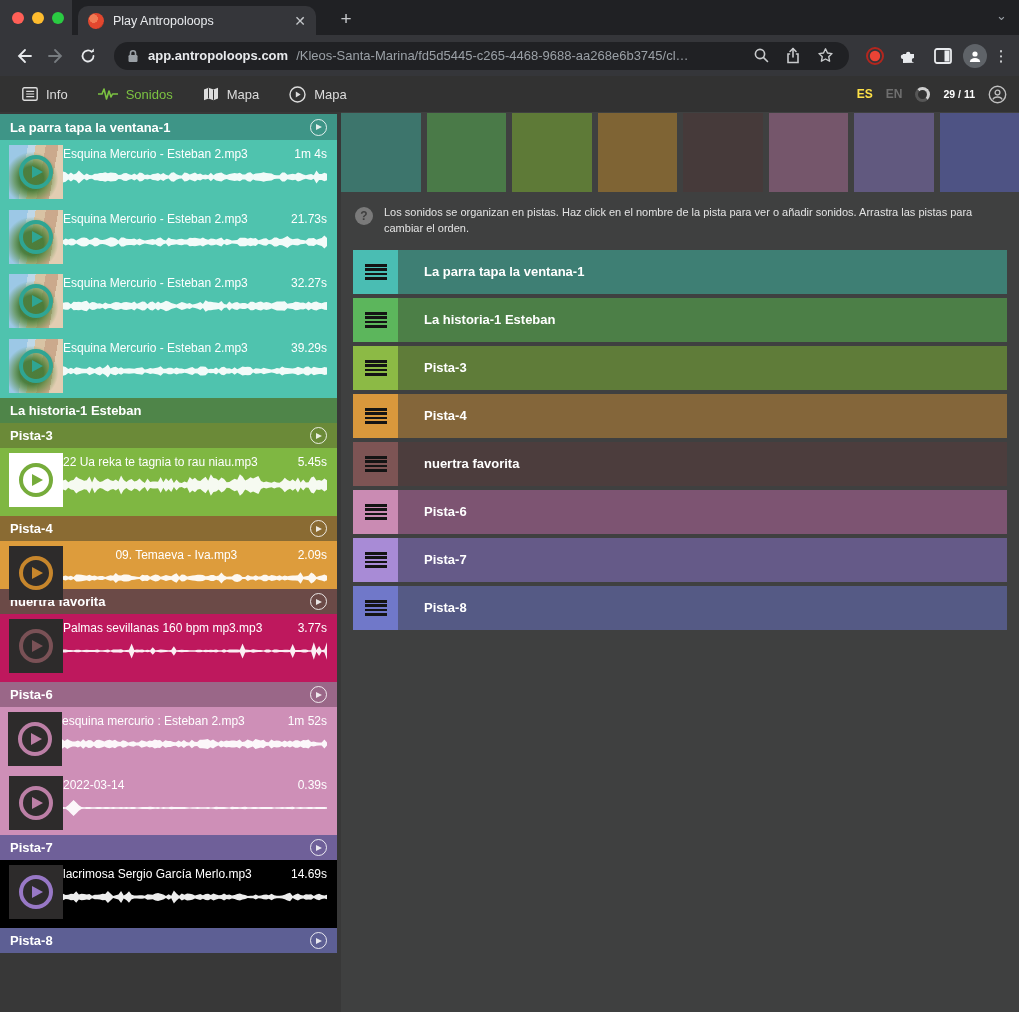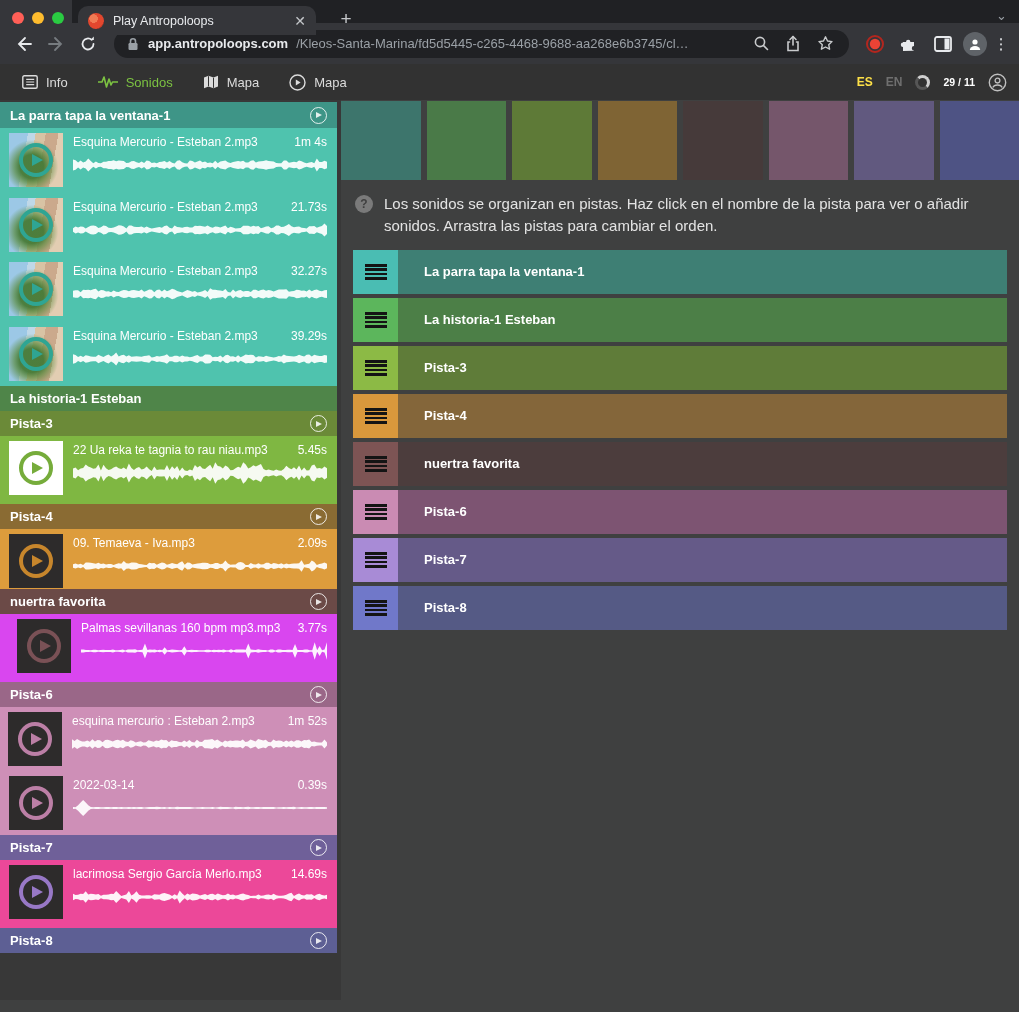--- a/index.html
+++ b/index.html
@@ -1,20 +1,20 @@
 <!DOCTYPE html>
 <html><head>
 <meta charset="utf-8">
 <style>
   * { margin:0; padding:0; box-sizing:border-box; }
   html,body { width:1019px; height:1012px; overflow:hidden; }
   body { font-family:"Liberation Sans", sans-serif; background:#3F4040; position:relative; }
 
   
-  .tabbar { position:relative; height:23px; background:#202124; }
+  .tabbar { position:relative; height:35px; background:#202124; }
   .traffic-corner { position:absolute; left:0; top:0; width:72px; height:35px; background:#35363A;
                     display:flex; align-items:center; gap:8px; padding-left:12px; }
   .light { width:12px; height:12px; border-radius:50%; }
   .light.red { background:#FF5F57; } .light.yellow { background:#FEBC2E; } .light.green { background:#2ACB42; }
   .tab { position:absolute; left:78px; top:6px; width:238px; height:29px; background:#35363A;
          border-radius:10px 10px 0 0; display:flex; align-items:center; padding:0 10px; gap:9px; }
   .favicon { width:16px; height:16px; border-radius:50%; flex:none;
              background:radial-gradient(circle at 35% 35%, #F07B54 0 28%, #E2472E 30% 70%, #C43A26 72% 100%); }
   .tab-title { color:#E8EAED; font-size:12.5px; flex:1; white-space:nowrap; overflow:hidden; }
   .tab-close { color:#C4C7CA; font-size:14px; cursor:default; }
@@ -70,21 +70,21 @@
   .sidebar { width:341px; flex:none; background:#383838; border-right:4px solid #383838; padding-top:2px; overflow:hidden; }
   .trk-header { height:25px; display:flex; align-items:center; padding:0 10px; }
   .trk-header.first { height:26px; }
   .trk-header .tname { color:#FFFFFF; font-size:13px; font-weight:700; flex:1;
                        white-space:nowrap; overflow:hidden; text-overflow:ellipsis; }
   .play-ring { width:17px; height:17px; border:1.4px solid rgba(255,255,255,.85); border-radius:50%;
                flex:none; display:flex; align-items:center; justify-content:center; }
   .play-ring::after { content:""; width:0; height:0; border-left:6px solid rgba(255,255,255,.85);
                       border-top:3.5px solid transparent; border-bottom:3.5px solid transparent; margin-left:1.5px; }
   .trk-message { height:30px; display:flex; align-items:center; padding:0 10px; font-size:12.5px; }
-  .clip { display:flex; gap:10px; padding:5px 10px 5px 9px; align-items:flex-start; }
+  .clip { display:flex; padding:5px 10px 5px 9px; align-items:flex-start; }
   .thumb { width:54px; height:54px; flex:none; position:relative; display:flex; align-items:center; justify-content:center; }
   .thumb.photo { background:
       radial-gradient(circle at 42% 62%, rgba(70,122,54,.95) 0 26%, rgba(90,140,64,.7) 38%, transparent 58%),
       linear-gradient(100deg, #9CC8E6 0 30%, #BFD8E8 30% 42%, #D8C3A4 42% 58%, #CBA98C 58% 78%, #E2CDB2 78% 100%); }
   .thumb.dark { background:#2D2B2B; }
   .thumb.white { background:#FFFFFF; }
   .badge { width:34px; height:34px; border-radius:50%; border:4px solid currentColor;
            display:flex; align-items:center; justify-content:center; }
   .badge::after { content:""; width:0; height:0; border-left:11px solid currentColor;
                   border-top:6.5px solid transparent; border-bottom:6.5px solid transparent; margin-left:3px; }
@@ -94,21 +94,21 @@
   .clip-dur { color:#FFFFFF; font-size:12px; flex:none; }
   .waveform { display:block; width:100%; height:22px; margin-top:5px; }
 
   
   .main { flex:1; min-width:0; display:flex; flex-direction:column; padding-top:1px; }
   .swatch-strip { display:flex; gap:6px; height:79px; }
   .swatch { flex:1; }
   .help { display:flex; gap:11px; margin:13px 14px 0 14px; align-items:flex-start; }
   .help-ic { width:18px; height:18px; border-radius:50%; background:#7A7A7A; color:#3F3F3F;
              font-weight:700; font-size:12px; display:flex; align-items:center; justify-content:center; flex:none; margin-top:2px; }
-  .help-text { color:#E3E3E3; font-size:15px; line-height:1.45; max-width:660px; }
+  .help-text { color:#E3E3E3; font-size:11px; line-height:1.45; max-width:660px; }
   .rows { margin:13px 12px 0 12px; }
   .trow { height:44px; display:flex; margin-bottom:4px; }
   .handle { width:45px; flex:none; display:flex; align-items:center; justify-content:center; }
   .hamb { width:22px; height:16px;
           background-image:repeating-linear-gradient(to bottom, #141414 0 2.8px, transparent 2.8px 4.3px); }
   .trow-body { flex:1; display:flex; align-items:center; padding-left:26px; }
   .trow-label { color:#FFFFFF; font-size:13px; font-weight:700; }
 
   svg.ic { display:block; }
 </style>
@@ -333,40 +333,40 @@
               <path d="M0.0,6.5 L2.0,5.4 L4.0,8.3 L6.0,6.5 L8.0,6.1 L10.0,2.4 L12.0,4.4 L14.0,5.6 L16.0,6.7 L18.0,6.3 L20.0,2.6 L22.0,8.4 L24.0,2.8 L26.0,6.3 L28.0,8.0 L30.0,7.3 L32.0,5.6 L34.0,4.5 L36.0,6.3 L38.0,6.9 L40.0,5.4 L42.0,7.4 L44.0,1.6 L46.0,6.1 L48.0,8.0 L50.0,6.1 L52.0,5.0 L54.0,7.5 L56.0,6.7 L58.0,4.6 L60.0,7.3 L62.0,9.0 L64.0,4.5 L66.0,8.1 L68.0,7.4 L70.0,7.6 L72.0,7.8 L74.0,3.0 L76.0,8.2 L78.0,4.2 L80.0,7.1 L82.0,4.1 L84.0,9.0 L86.0,5.5 L88.0,8.4 L90.0,8.9 L92.0,7.5 L94.0,8.4 L96.0,2.9 L98.0,5.4 L100.0,3.7 L102.0,6.5 L104.0,6.9 L106.0,4.7 L108.0,2.8 L110.0,6.7 L112.0,0.3 L114.0,3.9 L116.0,4.6 L118.0,6.4 L120.0,3.5 L122.0,5.1 L124.0,8.2 L126.0,8.1 L128.0,6.2 L130.0,4.8 L132.0,5.8 L134.0,0.2 L136.0,2.6 L138.0,6.4 L140.0,5.3 L142.0,3.2 L144.0,4.5 L146.0,3.3 L148.0,2.1 L150.0,7.1 L152.0,8.3 L154.0,7.6 L156.0,8.2 L158.0,8.7 L160.0,7.5 L162.0,8.6 L164.0,8.8 L166.0,7.0 L168.0,3.7 L170.0,6.1 L172.0,7.2 L174.0,5.3 L176.0,7.5 L178.0,3.4 L180.0,8.5 L182.0,5.6 L184.0,8.6 L186.0,8.3 L188.0,3.6 L190.0,2.6 L192.0,6.5 L194.0,6.1 L196.0,6.8 L198.0,4.5 L200.0,6.3 L200.0,15.7 L198.0,17.5 L196.0,15.2 L194.0,15.9 L192.0,15.5 L190.0,19.4 L188.0,18.4 L186.0,13.7 L184.0,13.4 L182.0,16.4 L180.0,13.5 L178.0,18.6 L176.0,14.5 L174.0,16.7 L172.0,14.8 L170.0,15.9 L168.0,18.3 L166.0,15.0 L164.0,13.2 L162.0,13.4 L160.0,14.5 L158.0,13.3 L156.0,13.8 L154.0,14.4 L152.0,13.7 L150.0,14.9 L148.0,19.9 L146.0,18.7 L144.0,17.5 L142.0,18.8 L140.0,16.7 L138.0,15.6 L136.0,19.4 L134.0,21.8 L132.0,16.2 L130.0,17.2 L128.0,15.8 L126.0,13.9 L124.0,13.8 L122.0,16.9 L120.0,18.5 L118.0,15.6 L116.0,17.4 L114.0,18.1 L112.0,21.7 L110.0,15.3 L108.0,19.2 L106.0,17.3 L104.0,15.1 L102.0,15.5 L100.0,18.3 L98.0,16.6 L96.0,19.1 L94.0,13.6 L92.0,14.5 L90.0,13.1 L88.0,13.6 L86.0,16.5 L84.0,13.0 L82.0,17.9 L80.0,14.9 L78.0,17.8 L76.0,13.8 L74.0,19.0 L72.0,14.2 L70.0,14.4 L68.0,14.6 L66.0,13.9 L64.0,17.5 L62.0,13.0 L60.0,14.7 L58.0,17.4 L56.0,15.3 L54.0,14.5 L52.0,17.0 L50.0,15.9 L48.0,14.0 L46.0,15.9 L44.0,20.4 L42.0,14.6 L40.0,16.6 L38.0,15.1 L36.0,15.7 L34.0,17.5 L32.0,16.4 L30.0,14.7 L28.0,14.0 L26.0,15.7 L24.0,19.2 L22.0,13.6 L20.0,19.4 L18.0,15.7 L16.0,15.3 L14.0,16.4 L12.0,17.6 L10.0,19.6 L8.0,15.9 L6.0,15.5 L4.0,13.7 L2.0,16.6 L0.0,15.5 Z" fill="#ffffff" fill-opacity="0.93"></path>
             </svg>
           </div>
         </div>
       </div>
       <div class="trk-header" style="background: rgb(138, 107, 51);">
         <span class="tname">Pista-4</span>
         <span class="play-ring"></span>
       </div>
       <div style="background: rgb(221, 156, 60);">
-        <div class="clip" style="height: 60px;">
+        <div class="clip" style="height: 48px; text-align: center;">
           <div class="thumb dark">
             <span class="badge" style="color: rgb(199, 134, 44);"></span>
           </div>
           <div class="clip-body">
             <div class="clip-top">
               <span class="clip-file">09. Temaeva - Iva.mp3</span>
               <span class="clip-dur">2.09s</span>
             </div>
             <svg class="waveform" viewBox="0 0 200 22" preserveAspectRatio="none">
               <path d="M0.0,9.3 L2.0,8.6 L4.0,9.5 L6.0,8.7 L8.0,9.9 L10.0,7.4 L12.0,7.6 L14.0,7.8 L16.0,8.2 L18.0,8.8 L20.0,7.8 L22.0,8.9 L24.0,8.5 L26.0,9.6 L28.0,9.1 L30.0,9.1 L32.0,10.0 L34.0,8.9 L36.0,8.3 L38.0,8.8 L40.0,6.1 L42.0,8.3 L44.0,8.4 L46.0,7.4 L48.0,7.4 L50.0,7.8 L52.0,8.9 L54.0,9.3 L56.0,9.7 L58.0,9.9 L60.0,7.8 L62.0,8.3 L64.0,8.0 L66.0,9.7 L68.0,8.6 L70.0,7.6 L72.0,8.1 L74.0,9.8 L76.0,9.0 L78.0,7.9 L80.0,8.7 L82.0,9.3 L84.0,7.4 L86.0,6.3 L88.0,9.8 L90.0,7.4 L92.0,7.8 L94.0,9.4 L96.0,9.0 L98.0,8.6 L100.0,8.2 L102.0,7.8 L104.0,7.7 L106.0,7.9 L108.0,9.2 L110.0,9.1 L112.0,8.0 L114.0,7.9 L116.0,9.2 L118.0,8.4 L120.0,5.5 L122.0,8.6 L124.0,9.7 L126.0,9.4 L128.0,9.4 L130.0,7.5 L132.0,6.9 L134.0,7.8 L136.0,10.0 L138.0,9.9 L140.0,8.1 L142.0,9.2 L144.0,9.6 L146.0,8.2 L148.0,9.5 L150.0,9.3 L152.0,7.7 L154.0,7.8 L156.0,9.3 L158.0,7.9 L160.0,8.6 L162.0,9.3 L164.0,8.3 L166.0,9.6 L168.0,8.4 L170.0,9.3 L172.0,8.7 L174.0,8.6 L176.0,8.6 L178.0,8.2 L180.0,5.2 L182.0,9.7 L184.0,9.3 L186.0,8.8 L188.0,5.6 L190.0,6.9 L192.0,9.9 L194.0,8.9 L196.0,8.6 L198.0,7.5 L200.0,8.8 L200.0,13.2 L198.0,14.5 L196.0,13.4 L194.0,13.1 L192.0,12.1 L190.0,15.1 L188.0,16.4 L186.0,13.2 L184.0,12.7 L182.0,12.3 L180.0,16.8 L178.0,13.8 L176.0,13.4 L174.0,13.4 L172.0,13.3 L170.0,12.7 L168.0,13.6 L166.0,12.4 L164.0,13.7 L162.0,12.7 L160.0,13.4 L158.0,14.1 L156.0,12.7 L154.0,14.2 L152.0,14.3 L150.0,12.7 L148.0,12.5 L146.0,13.8 L144.0,12.4 L142.0,12.8 L140.0,13.9 L138.0,12.1 L136.0,12.0 L134.0,14.2 L132.0,15.1 L130.0,14.5 L128.0,12.6 L126.0,12.6 L124.0,12.3 L122.0,13.4 L120.0,16.5 L118.0,13.6 L116.0,12.8 L114.0,14.1 L112.0,14.0 L110.0,12.9 L108.0,12.8 L106.0,14.1 L104.0,14.3 L102.0,14.2 L100.0,13.8 L98.0,13.4 L96.0,13.0 L94.0,12.6 L92.0,14.2 L90.0,14.6 L88.0,12.2 L86.0,15.7 L84.0,14.6 L82.0,12.7 L80.0,13.3 L78.0,14.1 L76.0,13.0 L74.0,12.2 L72.0,13.9 L70.0,14.4 L68.0,13.4 L66.0,12.3 L64.0,14.0 L62.0,13.7 L60.0,14.2 L58.0,12.1 L56.0,12.3 L54.0,12.7 L52.0,13.1 L50.0,14.2 L48.0,14.6 L46.0,14.6 L44.0,13.6 L42.0,13.7 L40.0,15.9 L38.0,13.2 L36.0,13.7 L34.0,13.1 L32.0,12.0 L30.0,12.9 L28.0,12.9 L26.0,12.4 L24.0,13.5 L22.0,13.1 L20.0,14.2 L18.0,13.2 L16.0,13.8 L14.0,14.2 L12.0,14.4 L10.0,14.6 L8.0,12.1 L6.0,13.3 L4.0,12.5 L2.0,13.4 L0.0,12.7 Z" fill="#ffffff" fill-opacity="0.93"></path>
             </svg>
           </div>
         </div>
       </div>
       <div class="trk-header" style="background: rgb(107, 74, 71);">
         <span class="tname">nuertra favorita</span>
         <span class="play-ring"></span>
       </div>
-      <div style="background: #d946ef; padding-left: 8px;">
+      <div style="background: #be185d;">
         <div class="clip" style="height: 68px;">
           <div class="thumb dark">
             <span class="badge" style="color: rgb(122, 81, 86);"></span>
           </div>
           <div class="clip-body">
             <div class="clip-top">
               <span class="clip-file">Palmas sevillanas 160 bpm mp3.mp3</span>
               <span class="clip-dur">3.77s</span>
             </div>
             <svg class="waveform" viewBox="0 0 200 22" preserveAspectRatio="none">
@@ -406,21 +406,21 @@
             <svg class="waveform" viewBox="0 0 200 22" preserveAspectRatio="none">
               <path d="M0.0,10.1 L2.0,10.3 L4.0,8.2 L6.0,5.6 L8.0,3.0 L10.0,5.6 L12.0,8.2 L14.0,10.1 L16.0,10.2 L18.0,9.9 L20.0,10.1 L22.0,10.3 L24.0,10.3 L26.0,10.1 L28.0,10.1 L30.0,10.3 L32.0,10.1 L34.0,9.9 L36.0,10.3 L38.0,9.9 L40.0,10.2 L42.0,10.2 L44.0,9.9 L46.0,10.3 L48.0,10.0 L50.0,10.3 L52.0,10.0 L54.0,10.1 L56.0,10.4 L58.0,10.2 L60.0,10.0 L62.0,10.0 L64.0,10.0 L66.0,9.8 L68.0,9.9 L70.0,10.3 L72.0,10.0 L74.0,10.4 L76.0,10.0 L78.0,10.2 L80.0,10.2 L82.0,9.8 L84.0,10.0 L86.0,10.1 L88.0,10.1 L90.0,10.1 L92.0,10.1 L94.0,10.2 L96.0,10.4 L98.0,10.2 L100.0,10.2 L102.0,10.0 L104.0,10.3 L106.0,10.2 L108.0,10.3 L110.0,10.1 L112.0,10.4 L114.0,10.2 L116.0,9.8 L118.0,9.9 L120.0,10.0 L122.0,10.1 L124.0,10.2 L126.0,10.4 L128.0,9.8 L130.0,9.9 L132.0,10.0 L134.0,10.2 L136.0,10.1 L138.0,9.8 L140.0,10.2 L142.0,10.3 L144.0,10.0 L146.0,10.1 L148.0,10.3 L150.0,9.9 L152.0,10.1 L154.0,10.0 L156.0,9.9 L158.0,9.9 L160.0,10.4 L162.0,10.3 L164.0,10.3 L166.0,10.0 L168.0,10.3 L170.0,9.9 L172.0,9.9 L174.0,9.8 L176.0,10.4 L178.0,10.3 L180.0,10.1 L182.0,10.3 L184.0,10.3 L186.0,10.1 L188.0,10.0 L190.0,10.3 L192.0,10.1 L194.0,10.0 L196.0,10.0 L198.0,10.0 L200.0,10.2 L200.0,11.8 L198.0,12.0 L196.0,12.0 L194.0,12.0 L192.0,11.9 L190.0,11.7 L188.0,12.0 L186.0,11.9 L184.0,11.7 L182.0,11.7 L180.0,11.9 L178.0,11.7 L176.0,11.6 L174.0,12.2 L172.0,12.1 L170.0,12.1 L168.0,11.7 L166.0,12.0 L164.0,11.7 L162.0,11.7 L160.0,11.6 L158.0,12.1 L156.0,12.1 L154.0,12.0 L152.0,11.9 L150.0,12.1 L148.0,11.7 L146.0,11.9 L144.0,12.0 L142.0,11.7 L140.0,11.8 L138.0,12.2 L136.0,11.9 L134.0,11.8 L132.0,12.0 L130.0,12.1 L128.0,12.2 L126.0,11.6 L124.0,11.8 L122.0,11.9 L120.0,12.0 L118.0,12.1 L116.0,12.2 L114.0,11.8 L112.0,11.6 L110.0,11.9 L108.0,11.7 L106.0,11.8 L104.0,11.7 L102.0,12.0 L100.0,11.8 L98.0,11.8 L96.0,11.6 L94.0,11.8 L92.0,11.9 L90.0,11.9 L88.0,11.9 L86.0,11.9 L84.0,12.0 L82.0,12.2 L80.0,11.8 L78.0,11.8 L76.0,12.0 L74.0,11.6 L72.0,12.0 L70.0,11.7 L68.0,12.1 L66.0,12.2 L64.0,12.0 L62.0,12.0 L60.0,12.0 L58.0,11.8 L56.0,11.6 L54.0,11.9 L52.0,12.0 L50.0,11.7 L48.0,12.0 L46.0,11.7 L44.0,12.1 L42.0,11.8 L40.0,11.8 L38.0,12.1 L36.0,11.7 L34.0,12.1 L32.0,11.9 L30.0,11.7 L28.0,11.9 L26.0,11.9 L24.0,11.7 L22.0,11.7 L20.0,11.9 L18.0,12.1 L16.0,11.8 L14.0,11.9 L12.0,13.8 L10.0,16.4 L8.0,19.0 L6.0,16.4 L4.0,13.8 L2.0,11.7 L0.0,11.9 Z" fill="#ffffff" fill-opacity="0.93"></path>
             </svg>
           </div>
         </div>
       </div>
       <div class="trk-header" style="background: rgb(111, 96, 153);">
         <span class="tname">Pista-7</span>
         <span class="play-ring"></span>
       </div>
-      <div style="background: #ec4899;">
+      <div style="background: #000000;">
         <div class="clip" style="height: 68px;">
           <div class="thumb dark">
             <span class="badge" style="color: rgb(152, 120, 198);"></span>
           </div>
           <div class="clip-body">
             <div class="clip-top">
               <span class="clip-file">lacrimosa Sergio García Merlo.mp3</span>
               <span class="clip-dur">14.69s</span>
             </div>
             <svg class="waveform" viewBox="0 0 200 22" preserveAspectRatio="none">

